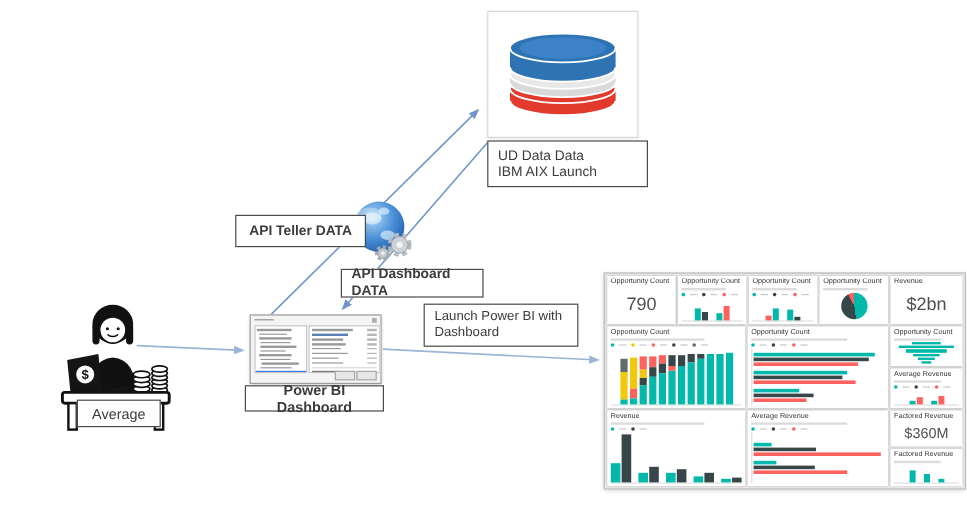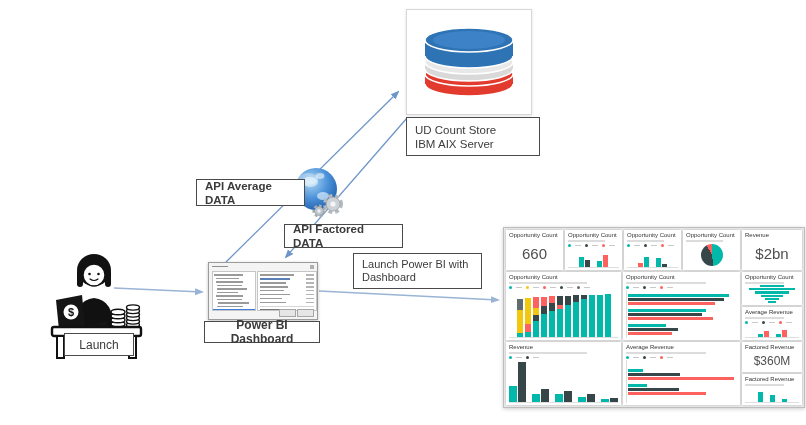--- a/index.html
+++ b/index.html
@@ -99,26 +99,26 @@
       </g>
       <g>
         <ellipse cx="62" cy="46" rx="44" ry="12" fill="#2E74B5" stroke="#fff" stroke-width="1.5"></ellipse>
         <rect x="18" y="30" width="88" height="16" fill="#2E74B5"></rect>
         <ellipse cx="62" cy="30" rx="44" ry="12" fill="#2E74B5" stroke="#fff" stroke-width="1.5"></ellipse>
         <ellipse cx="62" cy="30" rx="36" ry="9" fill="#3d82c6"></ellipse>
       </g>
     </svg>
   </div>
   <div id="db-label" class="lbl">
-    <div>UD Count Store</div>
-    <div>IBM AIX Server</div>
+    <div>UD Data Data</div>
+    <div>IBM AIX Launch</div>
   </div>
 
-  <div id="req-label" class="lbl">API Average DATA</div>
-  <div id="res-label" class="lbl">API Factored DATA</div>
+  <div id="req-label" class="lbl">API Teller DATA</div>
+  <div id="res-label" class="lbl">API Dashboard DATA</div>
   <div id="launch-label" class="lbl">Launch Power BI with Dashboard</div>
 
   <div id="teller-wrap">
     <svg width="96" height="110" viewBox="0 0 96 110">
       <g>
         <ellipse cx="46" cy="20" rx="17" ry="16" fill="#111"></ellipse>
         <rect x="29" y="20" width="6" height="17" rx="3" fill="#111"></rect>
         <rect x="57" y="20" width="6" height="17" rx="3" fill="#111"></rect>
         <circle cx="46" cy="25" r="11" fill="#fff" stroke="#111" stroke-width="1.4"></circle>
         <circle cx="41.5" cy="24" r="1.3" fill="#111"></circle>
@@ -146,21 +146,21 @@
         <text x="23" y="66" font-size="11" font-weight="700" text-anchor="middle" fill="#111">$</text>
         <polygon points="36,77 58,71 61,79 39,84" fill="#151515"></polygon>
       </g>
       <g>
         <rect x="4" y="77" width="89" height="9" rx="2" fill="#fff" stroke="#111" stroke-width="2.4"></rect>
         <rect x="9" y="86" width="7" height="22" fill="#fff" stroke="#111" stroke-width="2"></rect>
         <rect x="81" y="86" width="7" height="22" fill="#fff" stroke="#111" stroke-width="2"></rect>
       </g>
     </svg>
   </div>
-  <div id="teller-label" class="lbl center">Launch</div>
+  <div id="teller-label" class="lbl center">Average</div>
 
   <div id="dialog">
     <div class="bar" style="left:3px;top:2.5px;width:16px;"></div>
     <div style="position:absolute;right:3px;top:2px;width:4px;height:4px;background:#b0b0b0;"></div>
     <div id="dlg-left">
         <div class="dlg-row" style="width: 70%; margin-left: 2%;"></div>
         <div class="dlg-row" style="width: 55%; margin-left: 6%;"></div>
         <div class="dlg-row" style="width: 65%; margin-left: 6%;"></div>
         <div class="dlg-row" style="width: 60%; margin-left: 10%;"></div>
         <div class="dlg-row" style="width: 72%; margin-left: 10%;"></div>
@@ -210,21 +210,21 @@
       </div>
     <div class="dlg-btn" style="right:21px;"></div>
     <div class="dlg-btn" style="right:3px;"></div>
   </div>
   <div id="integ-label" class="lbl bold center">Power BI Dashboard</div>
 
   <div id="dashboard">
       <div class="tile" style="left: 2px; top: 2px; width: 57px; height: 40px;">
         <div class="t">Opportunity Count</div>
         <div class="body">
-          <div class="bignum" style="font-size: 15px;">660</div>
+          <div class="bignum" style="font-size: 15px;">790</div>
         </div>
       </div>
       <div class="tile" style="left: 61px; top: 2px; width: 57px; height: 40px;">
         <div class="t">Opportunity Count</div>
         <div class="sub"></div>
         <div class="legend">
           <div class="dot" style="background: rgb(1, 184, 170);"></div>
           <div class="dash"></div>
           <div class="dot" style="background: rgb(55, 70, 73);"></div>
           <div class="dash"></div>

